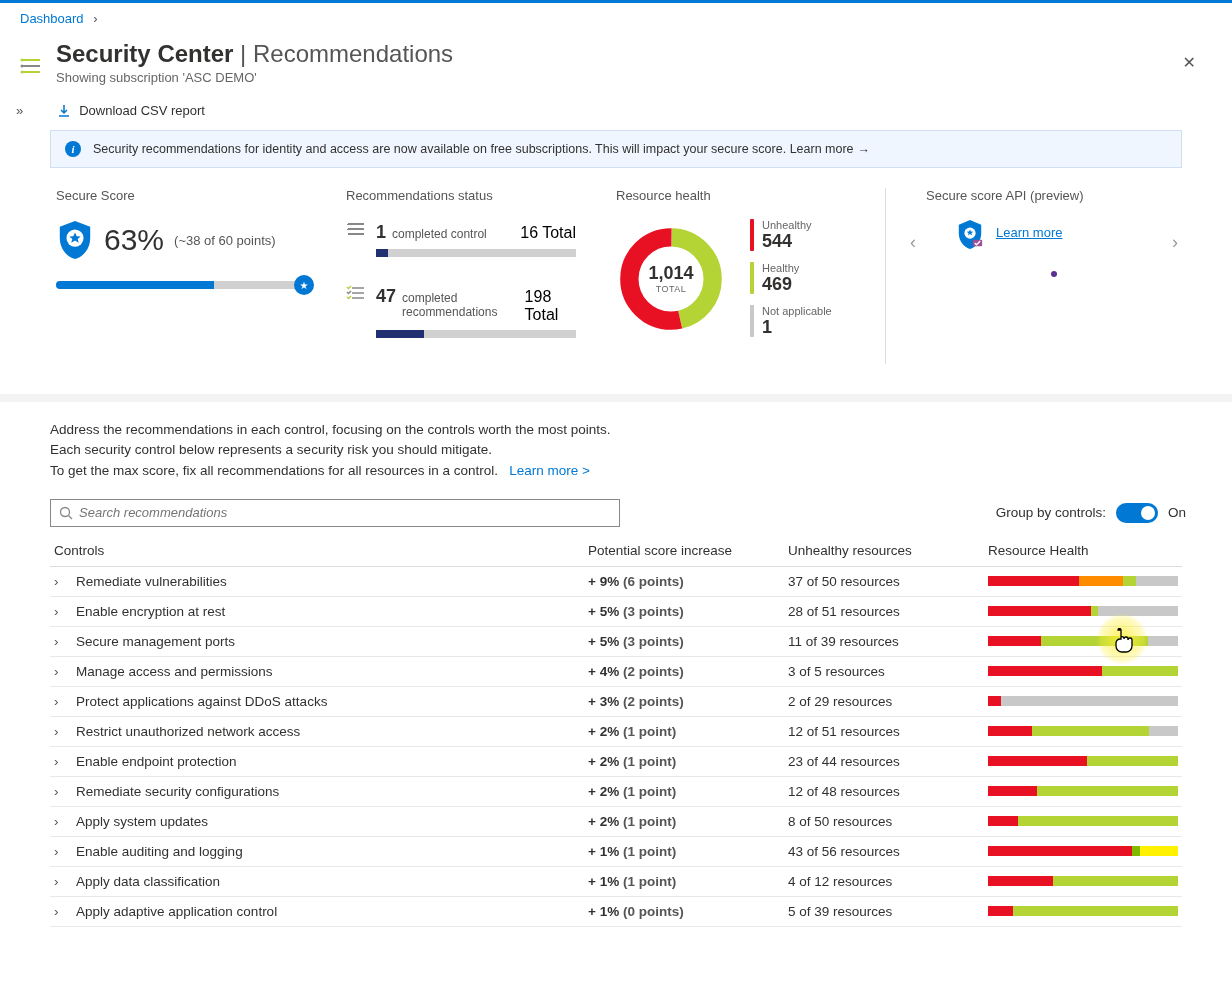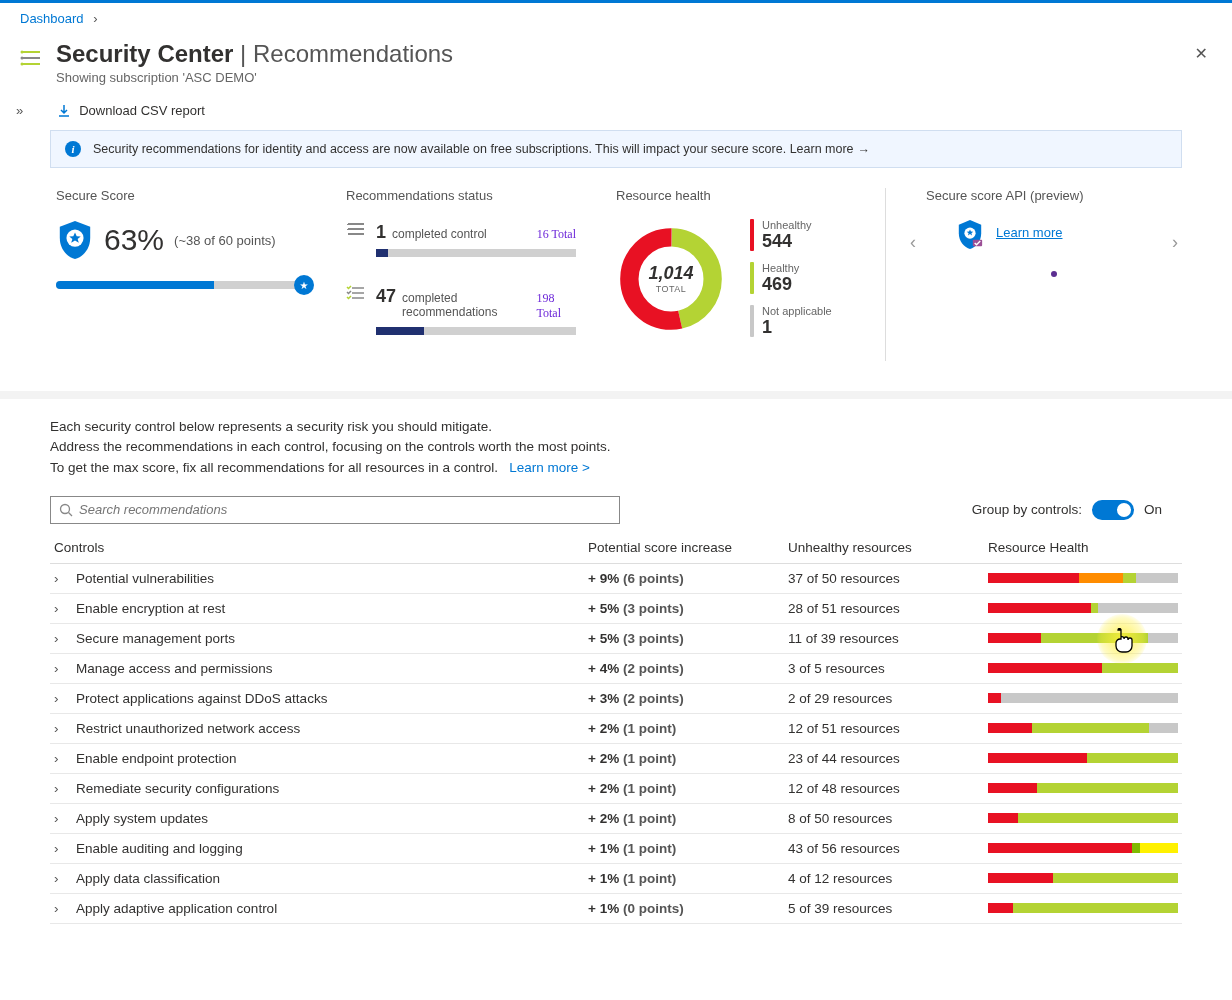--- a/index.html
+++ b/index.html
@@ -1,21 +1,21 @@
 <!DOCTYPE html>
 <html><head>
 <meta charset="utf-8">
 <style>
 * { box-sizing: border-box; margin: 0; padding: 0; }
 body { font-family: "Segoe UI", Arial, sans-serif; font-size: 13px; color: #323130; background: #fff; width: 1232px; }
 .top-blue-bar { height: 3px; background: #0078d4; }
 .breadcrumb { padding: 8px 20px; font-size: 13px; }
 .breadcrumb a { color: #0078d4; text-decoration: none; }
 .breadcrumb .chev { color: #555; margin-left: 6px; }
-.header { display: flex; align-items: flex-start; padding: 6px 20px 10px 20px; }
+.header { display: flex; align-items: center; padding: 6px 32px 10px 20px; }
 .header .icon-svc { width: 24px; height: 24px; margin-right: 12px; margin-top: 6px; }
 .header h1 { font-size: 24px; font-weight: 600; }
 .header h1 .light { font-weight: 400; color: #555; }
 .header .sub { font-size: 13px; color: #666; margin-top: 2px; }
 .header .close { margin-left: auto; font-size: 16px; cursor: pointer; color: #555; padding: 4px; }
 .toolbar { display: flex; align-items: center; padding: 6px 12px 10px 12px; font-size: 13px; }
 .toolbar .expand-icon { color: #555; margin-right: 30px; padding: 2px 4px; }
 .toolbar .dl { display: flex; align-items: center; cursor: pointer; }
 .toolbar .dl svg { color: #0078d4; margin-right: 8px; }
 .info-banner { margin: 0 50px 20px 50px; background: #f0f6ff; border: 1px solid #d0def0; padding: 10px 14px; display: flex; align-items: center; font-size: 12.5px; }
@@ -32,48 +32,48 @@
 .score-pts { font-size: 13px; color: #555; }
 .score-bar-wrap { position: relative; height: 8px; background: #d0d0d0; border-radius: 4px; margin-top: 20px; }
 .score-bar-fill { height: 100%; background: #0078d4; border-radius: 4px 0 0 4px; }
 .score-bar-bubble { position: absolute; right: -8px; top: -6px; width: 20px; height: 20px; border-radius: 50%; background: #0078d4; display: flex; align-items: center; justify-content: center; color: #fff; font-size: 10px; }
 .rec-card { width: 230px; }
 .rec-item { display: flex; align-items: flex-start; gap: 10px; margin-bottom: 26px; }
 .rec-text { flex: 1; }
 .rec-line { display: flex; align-items: baseline; }
 .rec-num { font-size: 18px; font-weight: 600; margin-right: 6px; }
 .rec-label { font-size: 12px; color: #555; margin-top: 8px; }
-.rec-total { margin-left: auto; font-size: 12px; color: #6d28d9; font-family: Liberation Serif, serif; }
+.rec-total { margin-left: auto; font-size: 16px; color: #000000; }
 .rec-bar { height: 8px; background: #d0d0d0; margin-top: 6px; }
 .rec-bar-fill { height: 100%; background: #203070; }
 .rh-card { width: 270px; border-right: 1px solid #ddd; padding-right: 24px; }
 .rh-content { display: flex; gap: 24px; align-items: center; }
 .donut { width: 110px; height: 110px; position: relative; }
 .donut svg { width: 110px; height: 110px; }
 .donut-center { position: absolute; top: 0; left: 0; width: 100%; height: 100%; display: flex; flex-direction: column; align-items: center; justify-content: center; }
-.donut-val { font-size: 18px; font-weight: 600; font-style: italic; }
+.donut-val { font-size: 18px; font-weight: 600; }
 .donut-lbl { font-size: 9px; letter-spacing: 0.5px; color: #666; }
 .rh-legend { display: flex; flex-direction: column; gap: 10px; }
 .rh-leg-item { display: flex; align-items: flex-start; gap: 8px; }
 .rh-bar { width: 4px; height: 32px; border-radius: 1px; }
 .rh-leg-label { font-size: 11px; color: #666; }
 .rh-leg-val { font-size: 18px; font-weight: 600; }
 .api-card { flex: 1; position: relative; }
 .api-content { display: flex; gap: 12px; padding: 0 30px; }
 .api-shield { width: 28px; height: 32px; }
 .api-text { font-size: 13px; line-height: 1.4; max-width: 120px; }
 .api-learn { color: #0078d4; margin-top: 6px; display: block; }
 .carousel-chev { position: absolute; top: 40px; color: #999; font-size: 18px; cursor: pointer; padding: 4px; }
 .carousel-chev.left { left: -20px; }
 .carousel-chev.right { right: 0; }
 .carousel-dot { width: 6px; height: 6px; background: #5c2e91; border-radius: 50%; margin: 20px auto 0; }
 .divider-band { height: 8px; background: #f3f3f3; margin: 0; }
 .intro { padding: 18px 50px 14px 50px; font-size: 13.5px; line-height: 1.5; }
 .intro a { color: #0078d4; text-decoration: none; }
-.table-controls { display: flex; align-items: center; padding: 4px 70px 8px 50px; }
+.table-controls { display: flex; align-items: center; padding: 4px 46px 8px 50px; }
 .search-box { display: flex; align-items: center; border: 1px solid #888; width: 570px; height: 28px; padding: 0 8px; }
 .search-box svg { color: #888; margin-right: 6px; }
 .search-box input { border: none; outline: none; font-size: 13px; flex: 1; font-style: italic; color: #888; }
 .group-toggle { margin-left: auto; display: flex; align-items: center; gap: 10px; font-size: 13.5px; }
 .toggle-pill { width: 42px; height: 20px; background: #0078d4; border-radius: 10px; position: relative; cursor: pointer; }
 .toggle-thumb { width: 14px; height: 14px; background: #fff; border-radius: 50%; position: absolute; right: 3px; top: 3px; }
 table.controls-table { width: calc(100% - 100px); margin: 0 50px; border-collapse: collapse; font-size: 13.5px; }
 table.controls-table th { text-align: left; font-weight: 400; padding: 8px 4px; border-bottom: 1px solid #ddd; }
 table.controls-table th.col-psi { width: 200px; }
 table.controls-table th.col-ur { width: 200px; }
@@ -246,22 +246,22 @@
       </div>
     </div>
     <span class="carousel-chev right">›</span>
     <div class="carousel-dot"></div>
   </div>
 </div>
 
 <div class="divider-band"></div>
 
 <div class="intro">
+  <div>Address the recommendations in each control, focusing on the controls worth the most points.</div>
   <div>Each security control below represents a security risk you should mitigate.</div>
-  <div>Address the recommendations in each control, focusing on the controls worth the most points.</div>
   <span>To get the max score, fix all recommendations for all resources in a control.</span>&nbsp;&nbsp;&nbsp;<a href="#">Learn more &gt;</a>
 </div>
 
 <div class="table-controls">
   <div class="search-box">
     <svg width="14" height="14" viewBox="0 0 14 14">
         <circle cx="6" cy="6" r="4.5" stroke="#888" fill="none" stroke-width="1.3"></circle>
         <line x1="9.5" y1="9.5" x2="13" y2="13" stroke="#888" stroke-width="1.3"></line>
       </svg>
     <input type="text" placeholder="Search recommendations" style="">
@@ -279,21 +279,21 @@
   <thead>
     <tr>
       <th>Controls</th>
       <th class="col-psi">Potential score increase</th>
       <th class="col-ur">Unhealthy resources</th>
       <th class="col-rh">Resource Health</th>
     </tr>
   </thead>
   <tbody id="table-body">
       <tr>
-    <td><span class="row-chev">›</span><span>Potential vulnerabilities</span></td>
+    <td><span class="row-chev">›</span><span>Remediate vulnerabilities</span></td>
     <td><span class="psi-pct">+ 9%</span> <span class="psi-pts">(6 points)</span></td>
     <td>37 of 50 resources</td>
     <td>
           <div class="health-bar">
             <div class="seg" style="background:#e81123;width:48%"></div>
             <div class="seg" style="background:#ff8c00;width:23%"></div>
             <div class="seg" style="background:#b4d334;width:7%"></div>
             <div class="seg" style="background:#c8c8c8;width:22%"></div>
           </div>
         </td>

